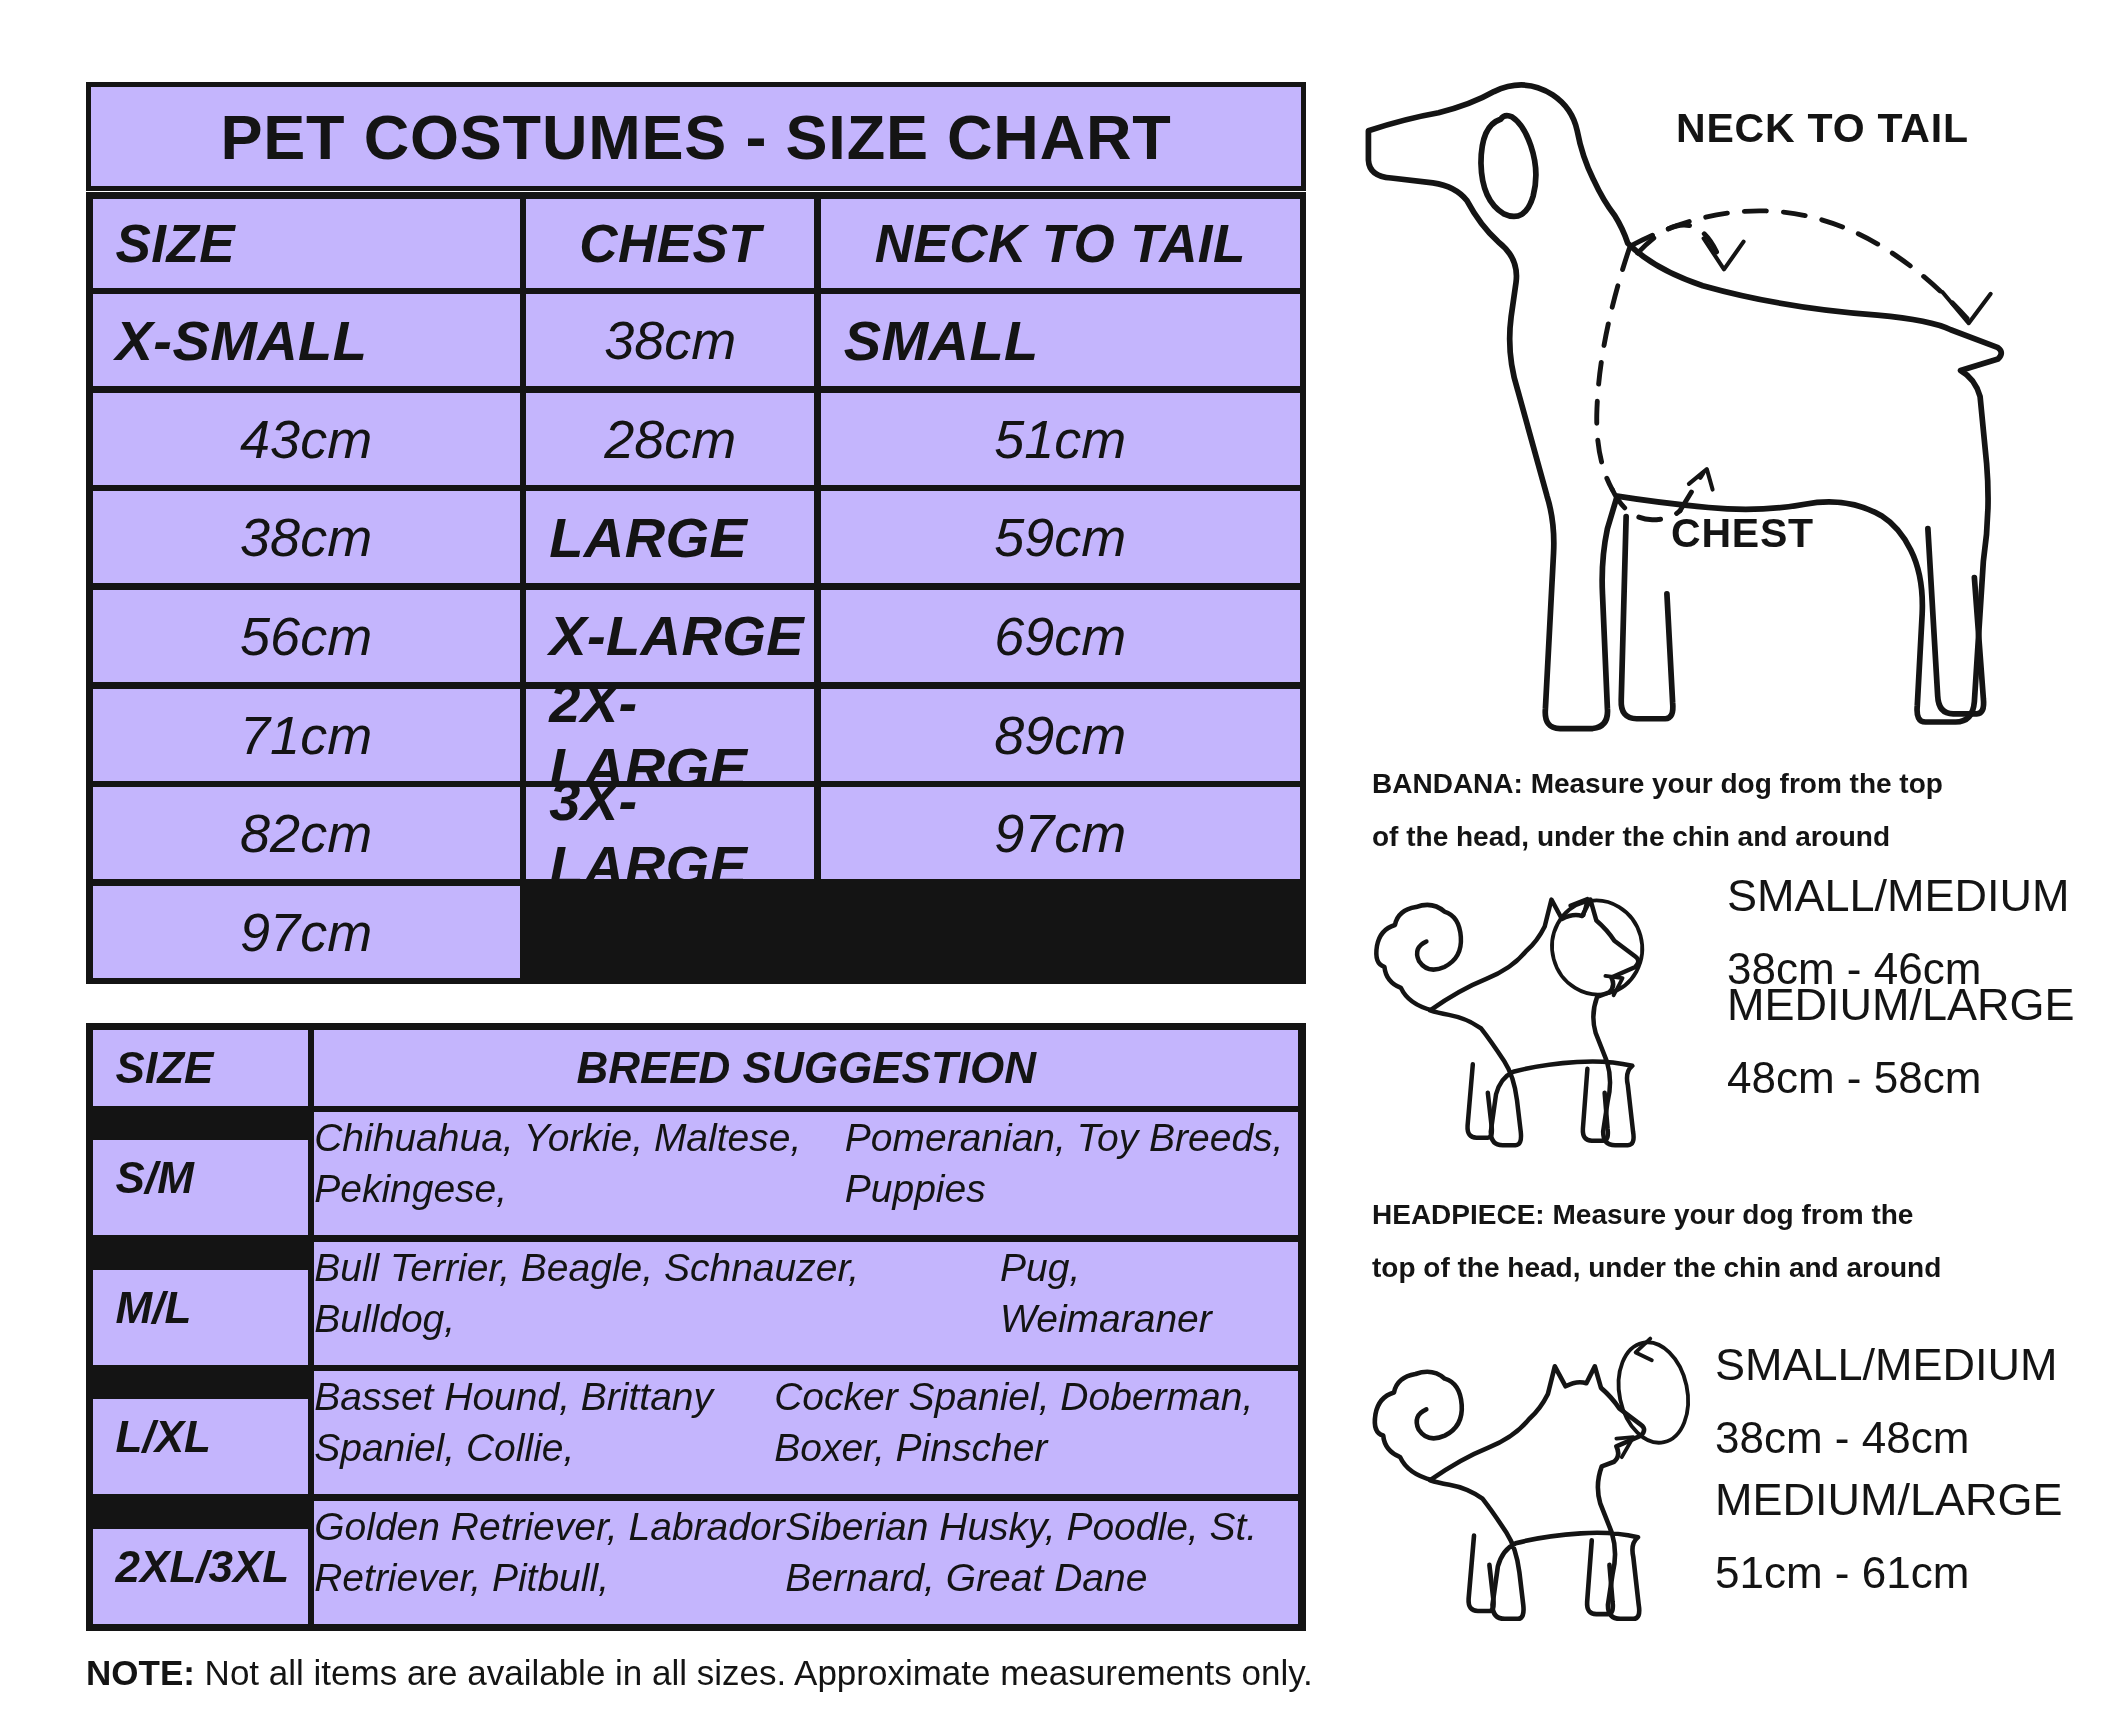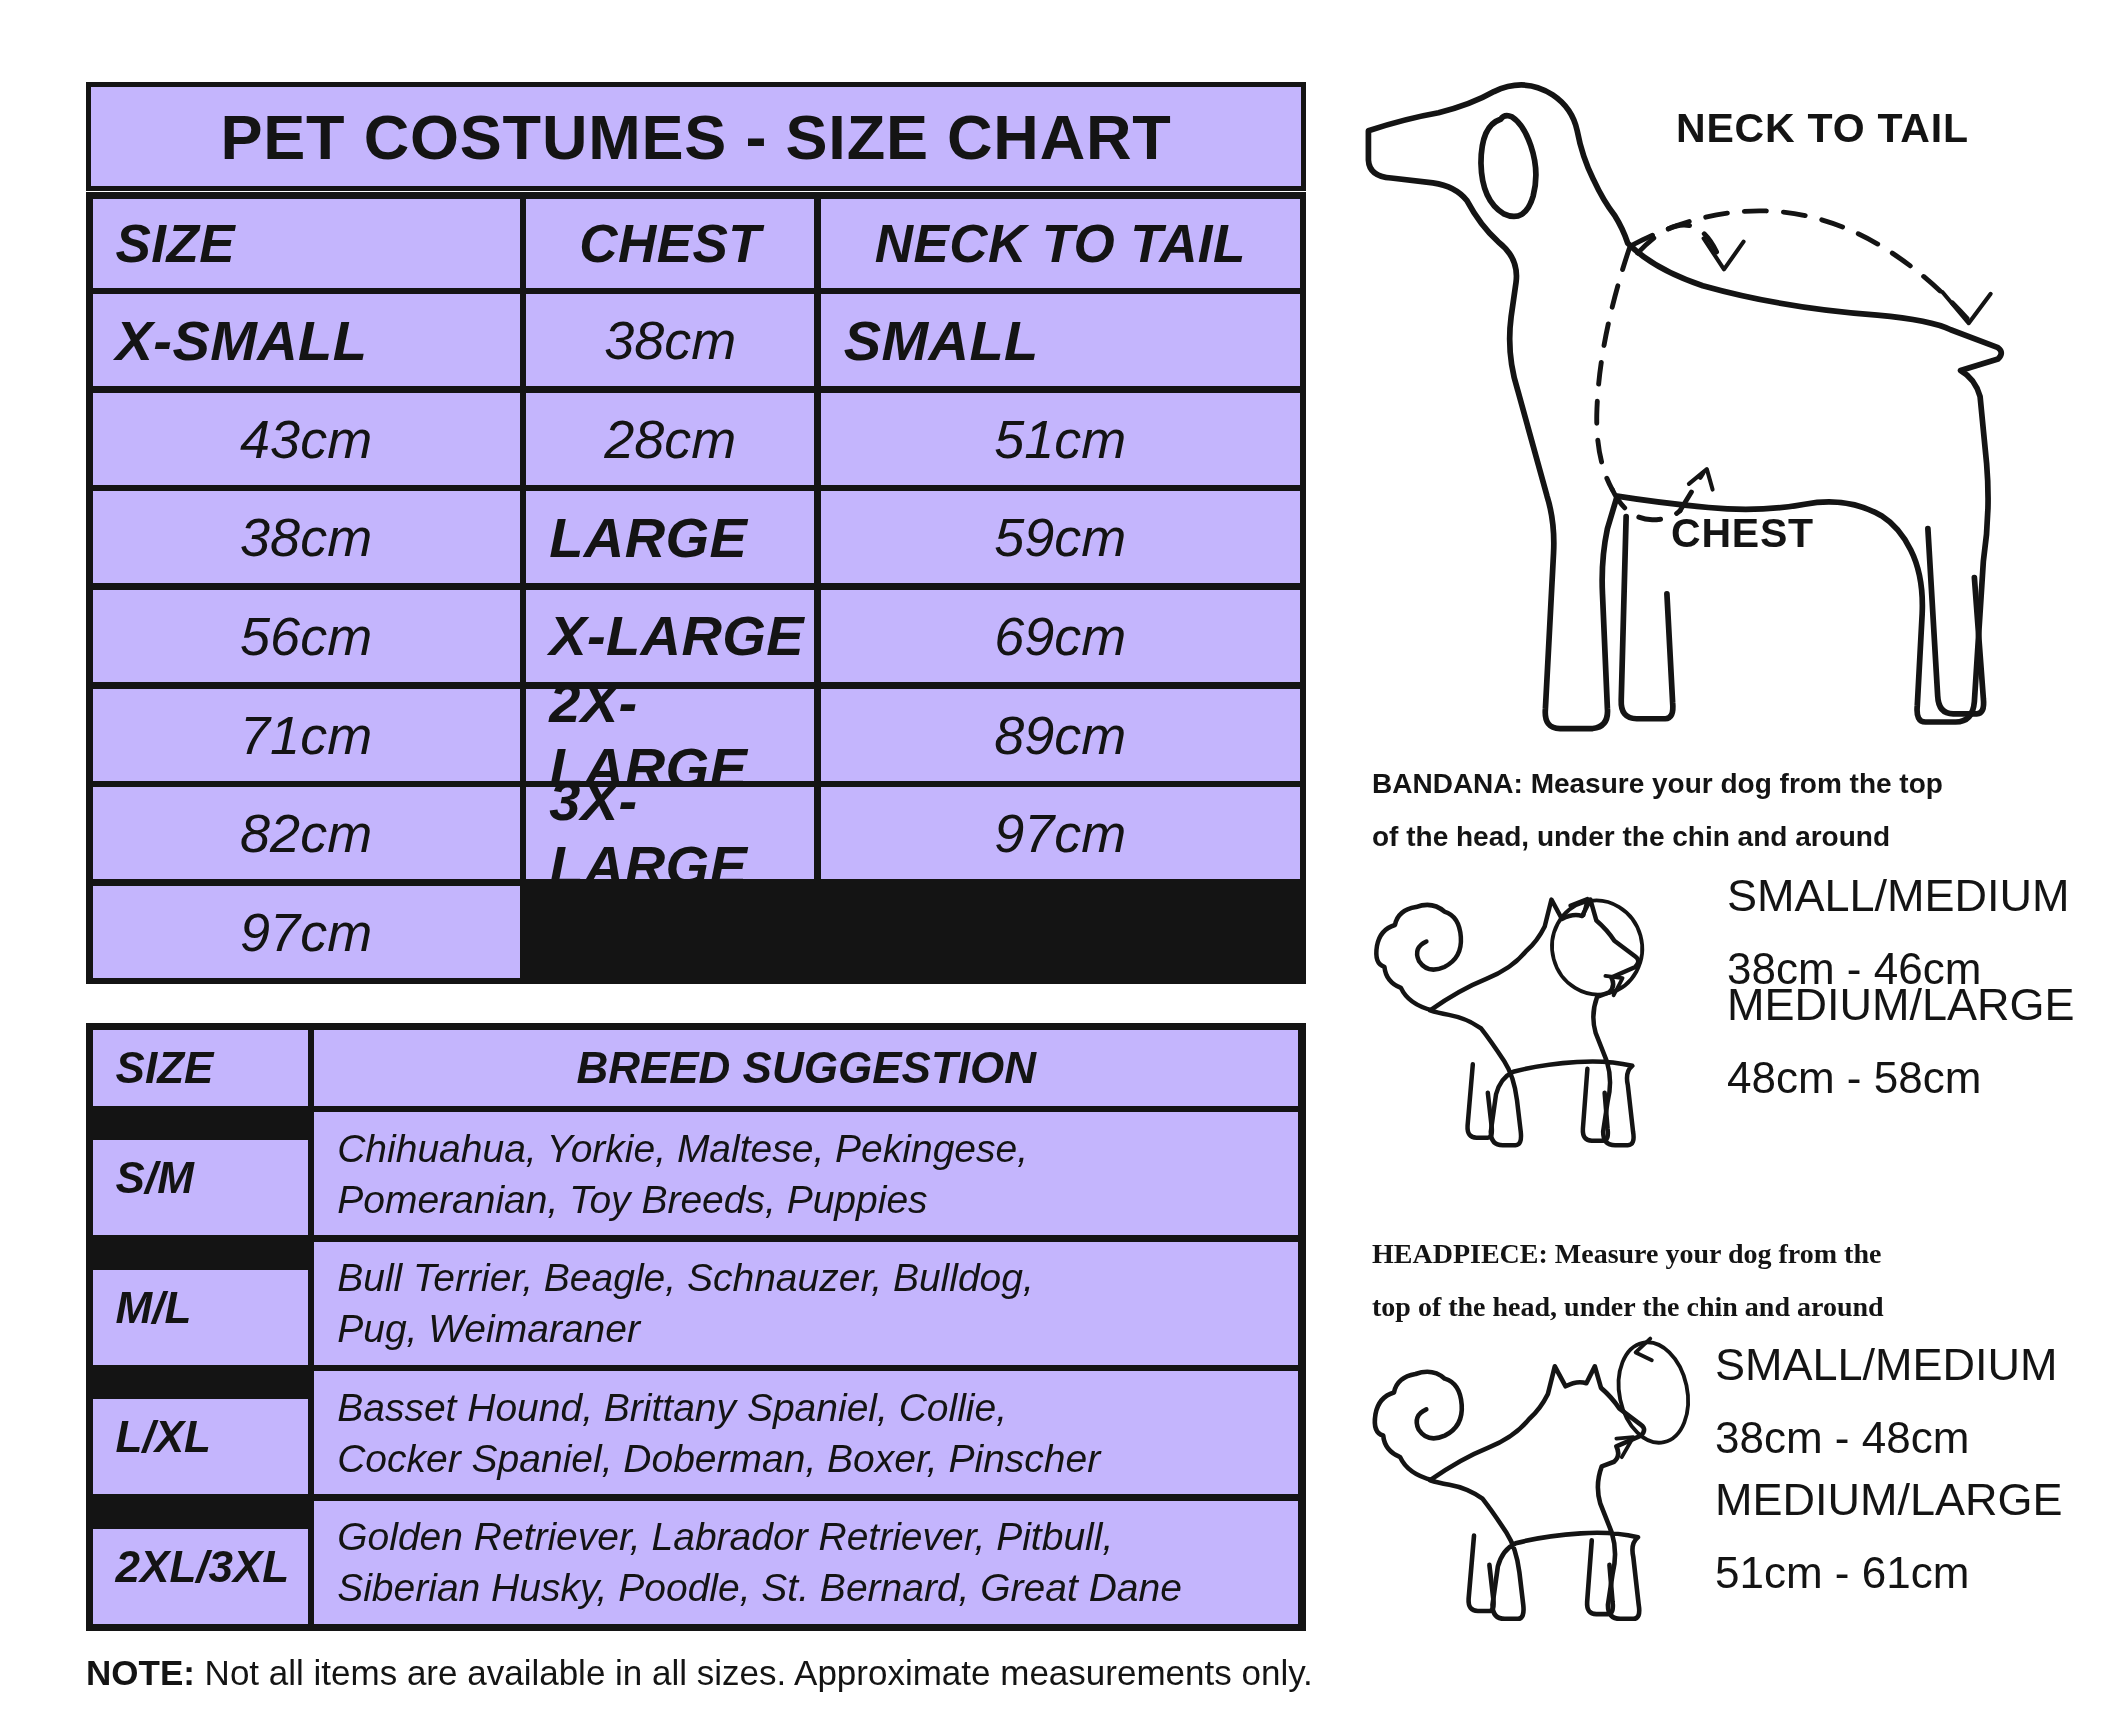--- a/index.html
+++ b/index.html
@@ -27,22 +27,22 @@
     grid-template-rows:76px repeat(4,123px);
   }
   .cell{background:#c4b5fd;display:flex;align-items:center;box-sizing:border-box;overflow:hidden;font-style:italic;}
   .cell.left{justify-content:flex-start;padding-left:23px;}
   .cell.center{justify-content:center;}
   .hdr{font-size:53px;font-weight:700;letter-spacing:0.4px;}
   .size-name{font-size:56px;font-weight:800;letter-spacing:0.4px;}
   .value{font-size:54px;font-weight:400;}
   .bhdr{font-size:44px;font-weight:700;}
   .blabel{font-size:44px;font-weight:800;align-items:flex-start;padding-top:13px;margin-top:28px;}
-  .btext{flex-direction:column;align-items:flex-start;justify-content:center;
-    font-size:39px;font-weight:400;line-height:51px;padding-left:23px;}
+  .btext{flex-direction:row;align-items:flex-start;justify-content:center;
+    font-size:39px;font-weight:400;line-height:51px;}
   
   .note{position:absolute;left:86px;top:1653px;font-size:35px;font-weight:400;white-space:nowrap;}
   .note b{font-weight:800;}
   
   .diagram-label{position:absolute;font-weight:800;font-size:41px;letter-spacing:0.8px;white-space:nowrap;}
   .sec-heading{position:absolute;font-size:28px;font-weight:700;line-height:53px;white-space:nowrap;}
   .size-pair{position:absolute;white-space:nowrap;}
   .size-pair .lbl{font-size:45px;font-weight:400;line-height:51px;}
   .size-pair .rng{font-size:44px;font-weight:400;line-height:51px;margin-top:22px;}
   svg{position:absolute;overflow:visible;}
@@ -176,21 +176,21 @@
   </svg>
   <div class="size-pair" style="left:1727px;top:870px;">
     <div class="lbl">SMALL/MEDIUM</div>
     <div class="rng">38cm - 46cm</div>
   </div>
   <div class="size-pair" style="left:1727px;top:979px;">
     <div class="lbl">MEDIUM/LARGE</div>
     <div class="rng">48cm - 58cm</div>
   </div>
 
-  <div class="sec-heading" style="left:1372px;top:1227px;font-family:Liberation Serif, serif;">
+  <div class="sec-heading" style="left:1372px;top:1188px;">
     <div><b>HEADPIECE:</b><span> Measure your dog from the</span></div>
     <div><span>top of the head, under the chin and around</span></div>
   </div>
 
   <svg style="left:1357px;top:1334px;" width="331" height="304" viewBox="0 0 430 395">
     <use href="#spitz"></use>
     <ellipse cx="385" cy="76" rx="44" ry="66" transform="rotate(-12 385 76)" fill="none" stroke="#141414" stroke-width="5"></ellipse>
     <path class="stroke thin" d="M381,6 L362,24 L383,34"></path>
     <path class="stroke thin" d="M344,160 L359,134 L337,136"></path>
   </svg>

